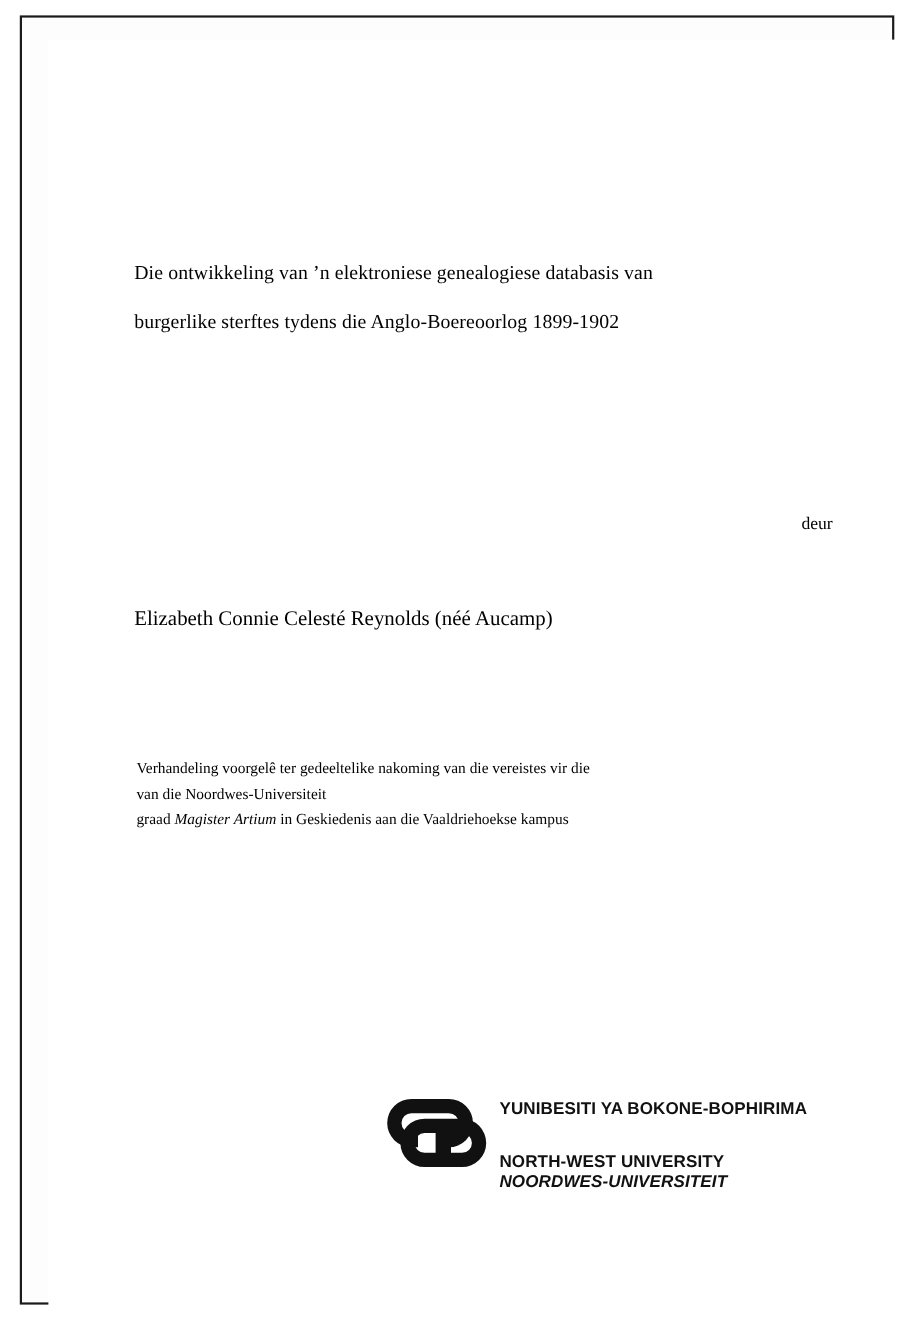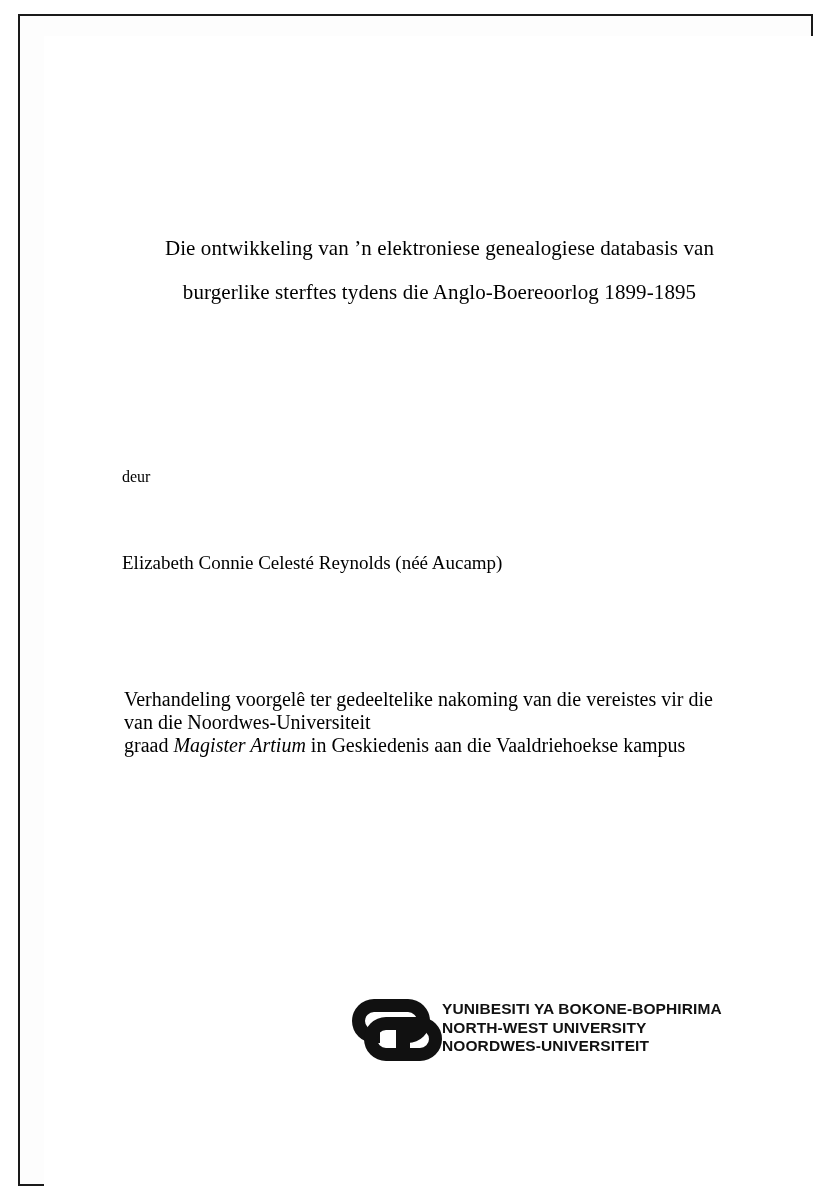--- a/index.html
+++ b/index.html
@@ -45,51 +45,51 @@
     left: 78px;
     top: 0;
     width: 635px;
     height: 100%;
   }
   .title-block {
     position: absolute;
     top: 190px;
     left: 0;
     width: 635px;
-    text-align: center;
-    font-size: 21px;
+    text-align: left;
+    font-size: 18px;
     line-height: 44px;
     letter-spacing: 0.1px;
   }
   .title-line {
     display: block;
     white-space: nowrap;
   }
   .deur {
     position: absolute;
     top: 432px;
     left: 0;
     width: 635px;
-    text-align: left;
+    text-align: right;
     font-size: 16px;
   }
   .author {
     position: absolute;
     top: 516px;
     left: 0;
     width: 635px;
     text-align: left;
     font-size: 19px;
   }
   .statement {
     position: absolute;
     top: 652px;
     left: 2px;
     width: 614px;
-    font-size: 20px;
+    font-size: 14px;
     line-height: 23px;
   }
   .statement .just {
     text-align: justify;
     text-justify: inter-word;
   }
   .statement em {
     font-style: italic;
   }
   .supervisor {
@@ -122,45 +122,45 @@
   }
   .logo-mark {
     position: absolute;
     left: 0;
     top: 2px;
     width: 106px;
     height: 74px;
   }
   .logo-text {
     position: absolute;
-    left: 98px;
+    left: 110px;
     top: 9px;
     font-family: "Liberation Sans", sans-serif;
     font-size: 15.5px;
     line-height: 18.5px;
     font-weight: 700;
     letter-spacing: 0.1px;
     color: #111111;
     white-space: nowrap;
   }
   .logo-text .l1 { display: block; }
-  .logo-text .l2 { display: block; }
-  .logo-text .l3 { display: block; }
+  .logo-text .l2 { display: block; margin-top: 29px; }
+  .logo-text .l3 { display: block; font-style: italic; }
 </style>
 </head>
 <body>
 
 <div class="page">
   <div class="scan-frame">
     <div class="sheet">
       <div class="content">
 
         <div class="title-block">
           <span class="title-line">Die ontwikkeling van ’n elektroniese genealogiese databasis van</span>
-          <span class="title-line">burgerlike sterftes tydens die Anglo-Boereoorlog 1899-1895</span>
+          <span class="title-line">burgerlike sterftes tydens die Anglo-Boereoorlog 1899-1902</span>
         </div>
 
         <div class="deur">deur</div>
 
         <div class="author">Elizabeth Connie Celesté Reynolds (néé Aucamp)</div>
 
         <div class="statement">
           <div class="just">Verhandeling voorgelê ter gedeeltelike nakoming van die vereistes vir die</div>
           <div>van die Noordwes-Universiteit</div>
           <div><span>graad </span><em>Magister Artium</em><span> in Geskiedenis aan die Vaaldriehoekse kampus</span></div>

